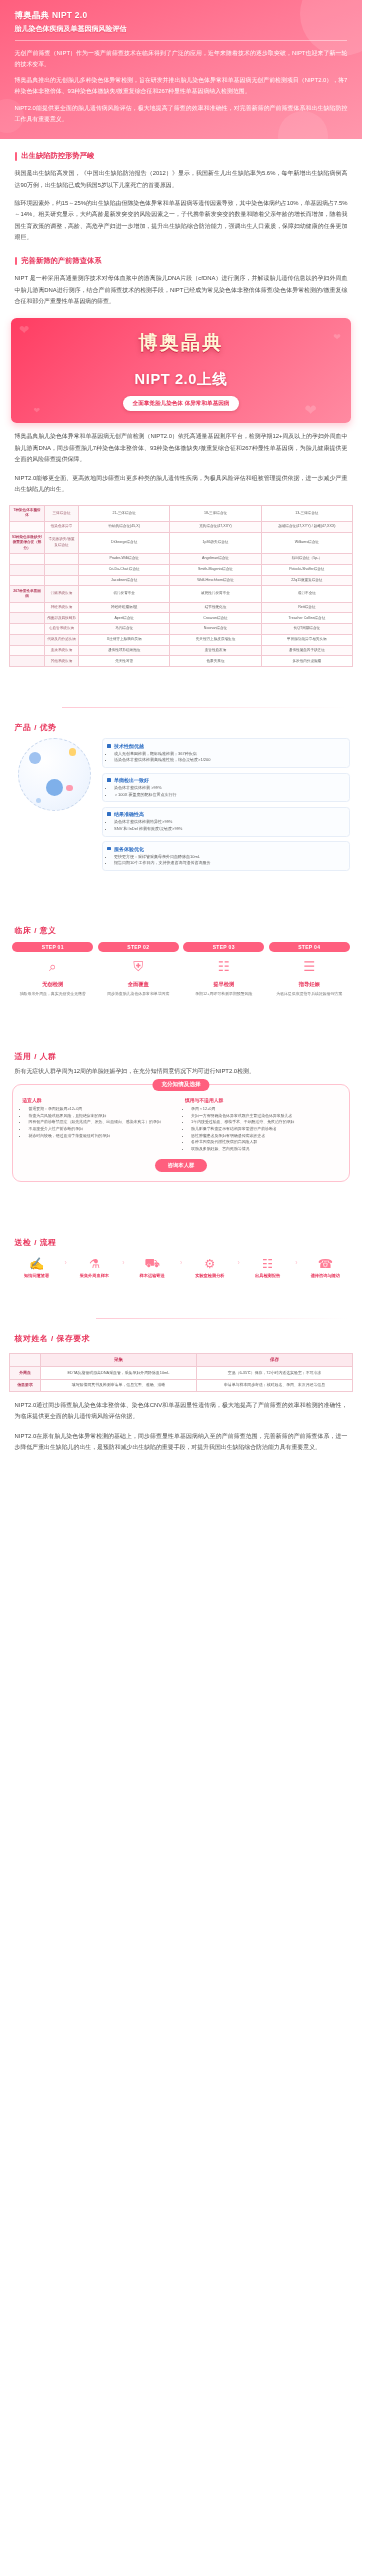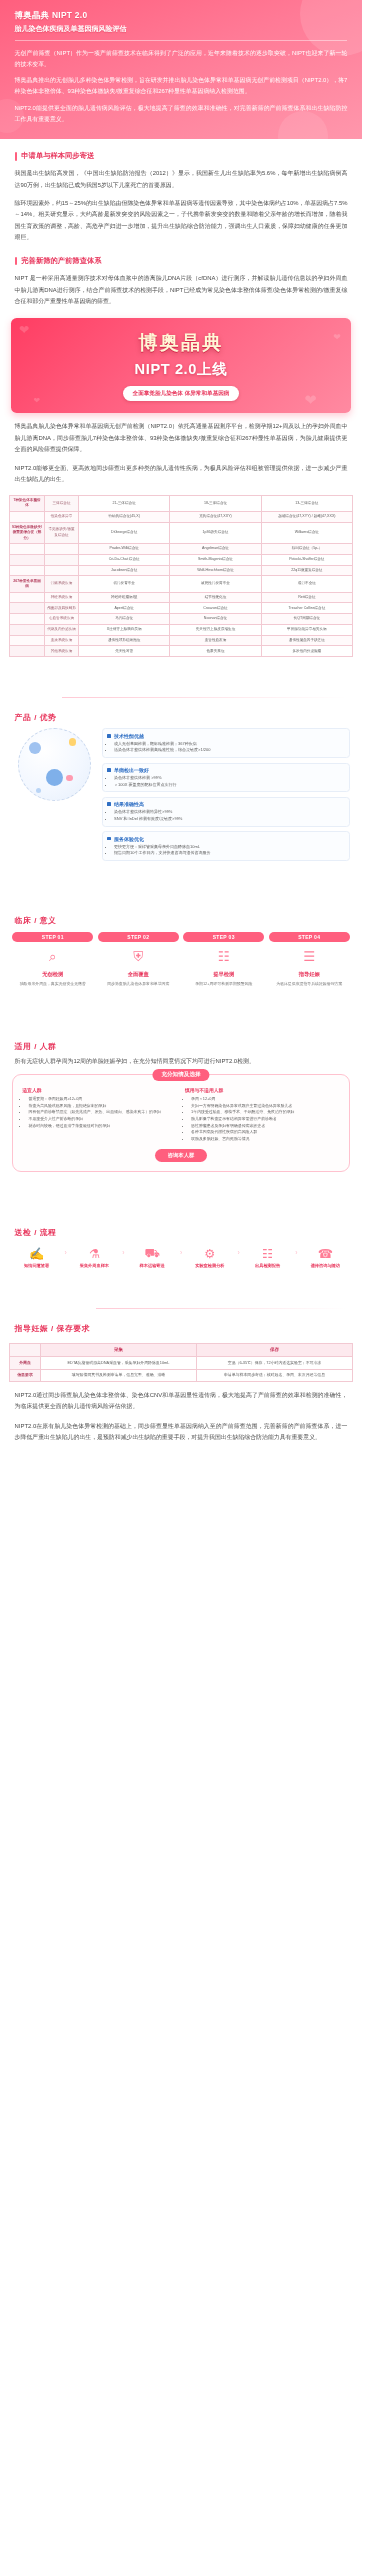--- a/index.html
+++ b/index.html
@@ -67,21 +67,21 @@
   .banner .h1 { left:7.8px; top:5.6px; }
   .banner .h2 { right:10px; top:14.6px; font-size:9px; }
   .banner .h3 { left:22.4px; bottom:7.8px; font-size:7.8px; }
   .banner .h4 { right:34px; bottom:4.5px; font-size:14.6px; }
   .banner-word {
     position:relative; font-size:19px; font-weight:bold; color:#fff7d6;
     letter-spacing:2.2px; text-shadow: 0 1.1px 0 #d42a4c, 0 2.2px 5.6px rgba(120,0,20,.35);
     font-family: "Liberation Serif", serif;
   }
   .banner-nipt {
-    position:relative; margin-top:4px; font-size:14.6px; font-weight:bold; color:#fff;
+    position:relative; margin-top:14px; font-size:14.6px; font-weight:bold; color:#fff;
     letter-spacing:0.6px; text-shadow: 0 1.1px 3.4px rgba(150,0,30,.4);
   }
   .banner-pill {
     position:relative; display:inline-block; margin-top:6.7px;
     background:#fff; color:#e8365c; font-size:6.2px; font-weight:bold;
     border-radius:7.8px; padding:3.4px 10px; box-shadow:0 1.1px 3.4px rgba(120,0,20,.2);
   }
   .banner-pill .small { font-size:5.6px; font-weight:bold; }
 
   
@@ -188,21 +188,21 @@
     <div class="hero-title">博奥晶典 NIPT 2.0</div>
     <div class="hero-sub">胎儿染色体疾病及单基因病风险评估</div>
     <div class="hero-divider"></div>
     <div class="hero-p">无创产前筛查（NIPT）作为一项产前筛查技术在临床得到了广泛的应用，近年来随着技术的逐步取突破，NIPT也迎来了新一轮的技术变革。</div>
     <div class="hero-p">博奥晶典推出的无创胎儿多种染色体异常检测，旨在研发并推出胎儿染色体异常和单基因病无创产前检测项目（NIPT2.0），将7种染色体非整倍体、93种染色体微缺失/微重复综合征和267种显性单基因病纳入检测范围。</div>
     <div class="hero-p">NiPT2.0能提供更全面的胎儿遗传病风险评估，极大地提高了筛查的效率和准确性，对完善新筛的产前筛查体系和出生缺陷防控工作具有重要意义。</div>
   </div>
 
   <div class="sec-head">
     <div class="sec-bar"></div>
-    <div class="sec-title">申请单与样本同步寄送</div>
+    <div class="sec-title">出生缺陷防控形势严峻</div>
   </div>
   <div class="body-p">我国是出生缺陷高发国，《中国出生缺陷防治报告（2012）》显示，我国新生儿出生缺陷率为5.6%，每年新增出生缺陷病例高达90万例，出生缺陷已成为我国5岁以下儿童死亡的首要原因。</div>
   <div class="body-p gap">除环境因素外，约15～25%的出生缺陷由但陈染色体异常和单基因病等遗传因素导致，其中染色体病约占10%，单基因病占7.5%～14%。相关研究显示，大约高龄是新发突变的风险因素之一，子代携带新发突变的数量和随着父亲年龄的增长而增加，随着我国生育政策的调整，高龄、高危孕产妇进一步增加，提升出生缺陷综合防治能力，强调出生人口素质，保障妇幼健康的任务更加艰巨。</div>
 
   <div class="sec-head">
     <div class="sec-bar"></div>
     <div class="sec-title">完善新筛的产前筛查体系</div>
   </div>
   <div class="body-p">NIPT 是一种采用高通量测序技术对母体血浆中的游离胎儿DNA片段（cfDNA）进行测序，并解读胎儿遗传信息以的孕妇外周血中胎儿游离DNA进行测序，结合产前筛查技术的检测手段，NIPT已经成为常见染色体非整倍体筛查/染色体异常检测的/微重复综合征和部分严重显性单基因病的筛查。</div>
 
@@ -473,21 +473,21 @@
         <div class="pt">出具检测报告</div>
       </div>
       <div class="arrow">›</div>
       <div class="p">
         <div class="pi">☎</div>
         <div class="pt">遗传咨询与随访</div>
       </div>
     </div>
 
   <div class="adv-head">
-    <div class="t">指导妊娠 / 保存要求</div>
+    <div class="t">核对姓名 / 保存要求</div>
     <div class="line"></div>
   </div>
   <div class="table-wrap">
     <table class="smp">
       <thead>
           <tr id="smp-head">
             <td class="rh"></td>
             <td>采集</td>
             <td>保存</td>
           </tr>

